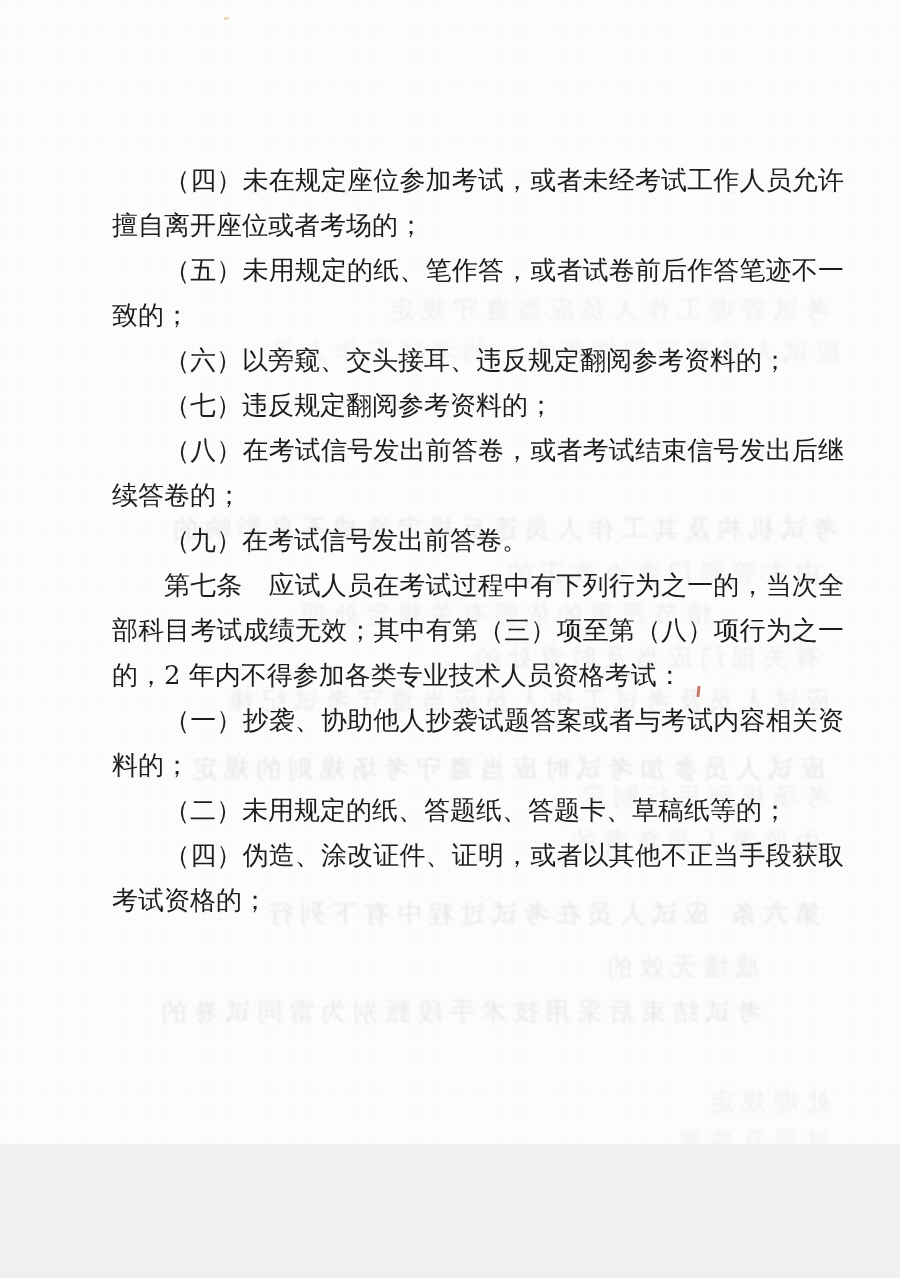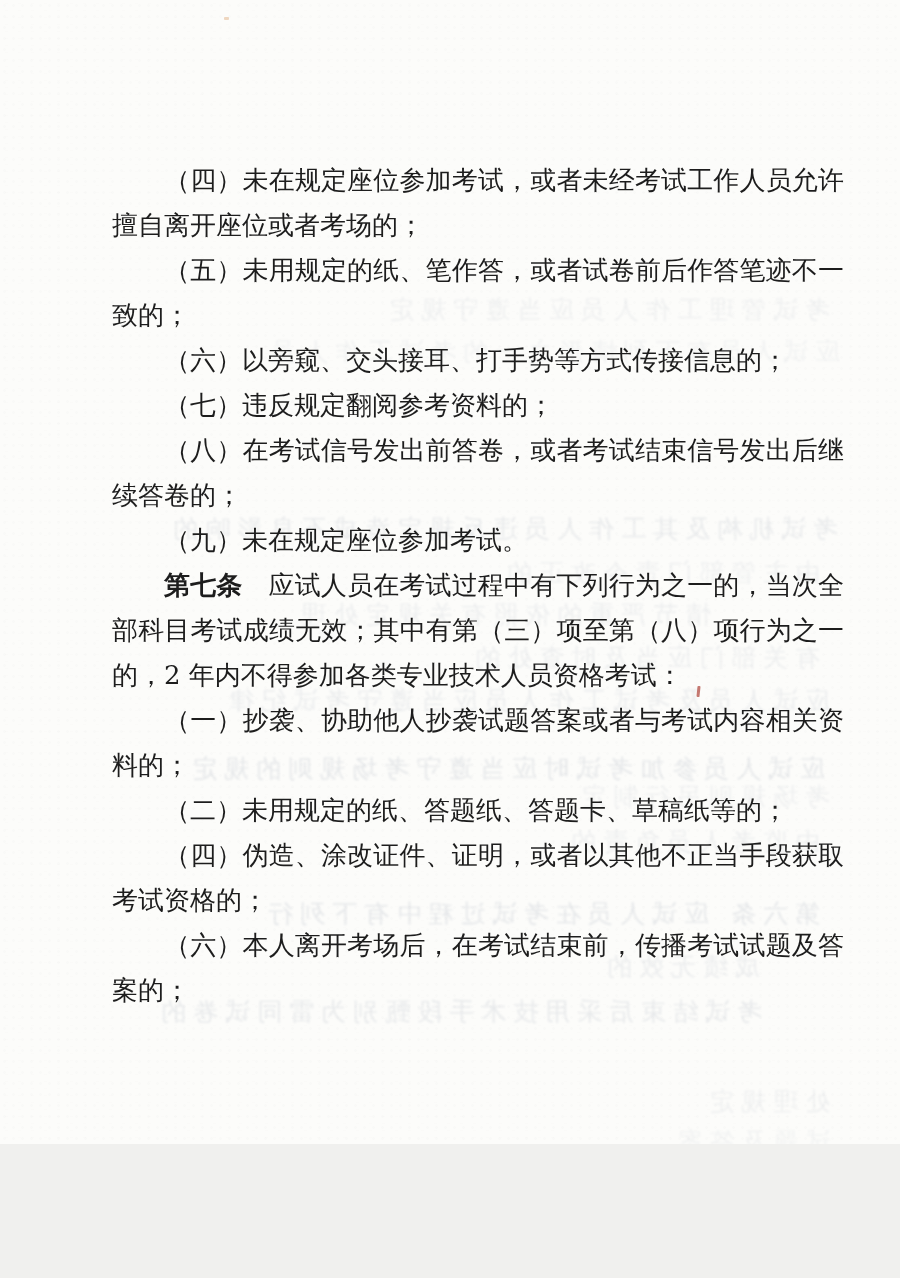--- a/index.html
+++ b/index.html
@@ -52,21 +52,21 @@
     text-justify: inter-character;
     letter-spacing: 0;
   }
   .para {
     margin: 0;
     padding: 0;
     text-indent: 2em;
   }
   .bold-prefix {
     font-family: "DejaVu Sans", "Liberation Sans", sans-serif;
-    font-weight: 700;
+    font-weight: 400;
   }
   .bold-prefix:not(:empty) {
     margin-right: 1em;
   }
   .page-number {
     position: absolute;
     top: 1146px;
     left: 686px;
     font-size: 26px;
     line-height: 30px;
@@ -97,26 +97,25 @@
       <div class="bleed-line" style="left: 730px; top: 1085px; width: 100px; opacity: 0.07;">处理规定</div>
       <div class="bleed-line" style="left: 700px; top: 1125px; width: 130px; opacity: 0.06;">试题及答案</div>
       <div class="speck" style="left: 697px; top: 686px; width: 3px; height: 11px; background: rgb(168, 50, 40); opacity: 0.65; transform: rotate(6deg);"></div>
       <div class="speck" style="left: 224px; top: 17px; width: 5px; height: 3px; background: rgb(227, 184, 143); opacity: 0.55; transform: rotate(0deg);"></div>
       <div class="speck" style="left: 180px; top: 1167px; width: 3px; height: 3px; background: rgb(138, 138, 134); opacity: 0.35; transform: rotate(0deg);"></div>
     </div>
 
   <main class="body-text">
     <p class="para"><span class="bold-prefix"></span><span>（四）未在规定座位参加考试，或者未经考试工作人员允许擅自离开座位或者考场的；</span></p>
     <p class="para"><span class="bold-prefix"></span><span>（五）未用规定的纸、笔作答，或者试卷前后作答笔迹不一致的；</span></p>
-    <p class="para"><span class="bold-prefix"></span><span>（六）以旁窥、交头接耳、打手势等方式传接信息的；</span></p>
+    <p class="para"><span class="bold-prefix"></span><span>（六）以旁窥、交头接耳、违反规定翻阅参考资料的；</span></p>
     <p class="para"><span class="bold-prefix"></span><span>（七）违反规定翻阅参考资料的；</span></p>
     <p class="para"><span class="bold-prefix"></span><span>（八）在考试信号发出前答卷，或者考试结束信号发出后继续答卷的；</span></p>
-    <p class="para"><span class="bold-prefix"></span><span>（九）未在规定座位参加考试。</span></p>
+    <p class="para"><span class="bold-prefix"></span><span>（九）在考试信号发出前答卷。</span></p>
     <p class="para"><span class="bold-prefix">第七条</span><span>应试人员在考试过程中有下列行为之一的，当次全部科目考试成绩无效；其中有第（三）项至第（八）项行为之一的，2 年内不得参加各类专业技术人员资格考试：</span></p>
     <p class="para"><span class="bold-prefix"></span><span>（一）抄袭、协助他人抄袭试题答案或者与考试内容相关资料的；</span></p>
     <p class="para"><span class="bold-prefix"></span><span>（二）未用规定的纸、答题纸、答题卡、草稿纸等的；</span></p>
     <p class="para"><span class="bold-prefix"></span><span>（四）伪造、涂改证件、证明，或者以其他不正当手段获取考试资格的；</span></p>
-    <p class="para"><span class="bold-prefix"></span><span>（六）本人离开考场后，在考试结束前，传播考试试题及答案的；</span></p>
   </main>
 
   <div class="page-number">— 3 —</div>
 
 </div>
 
 </body></html>

